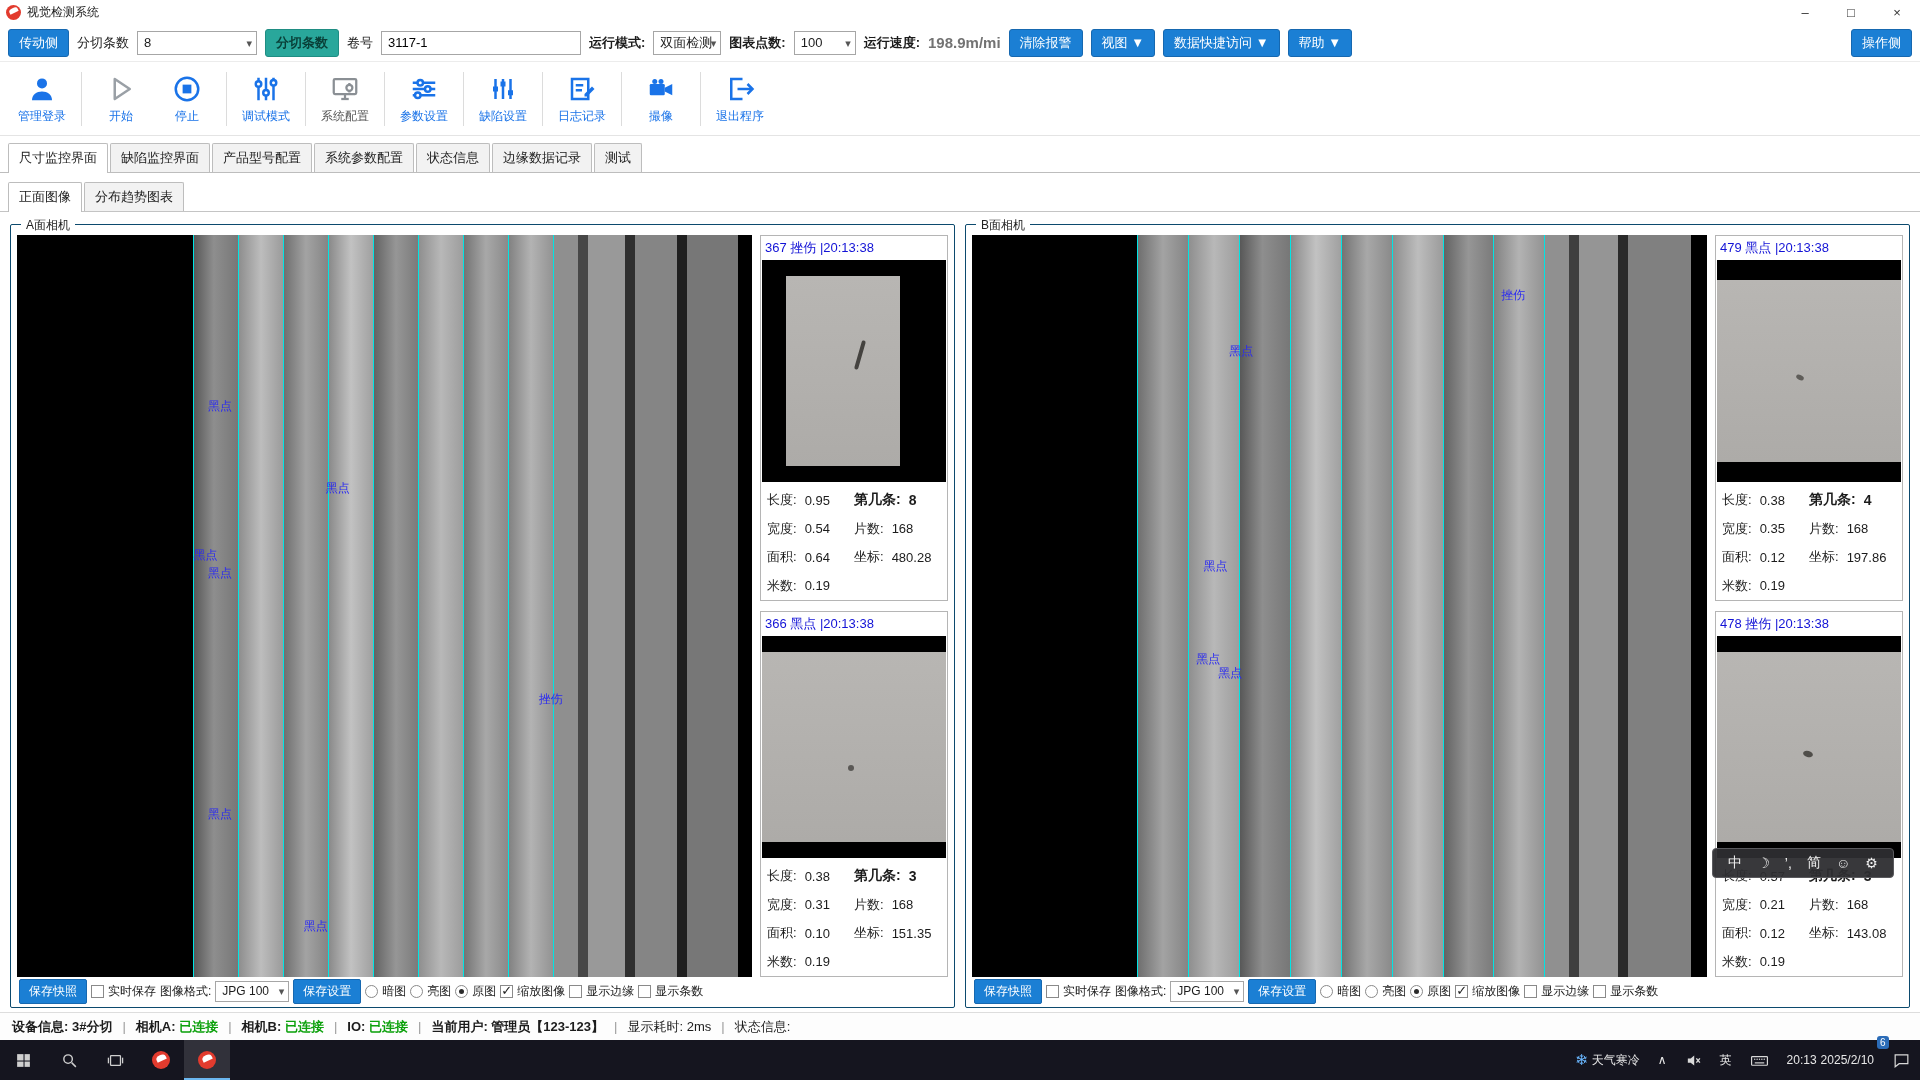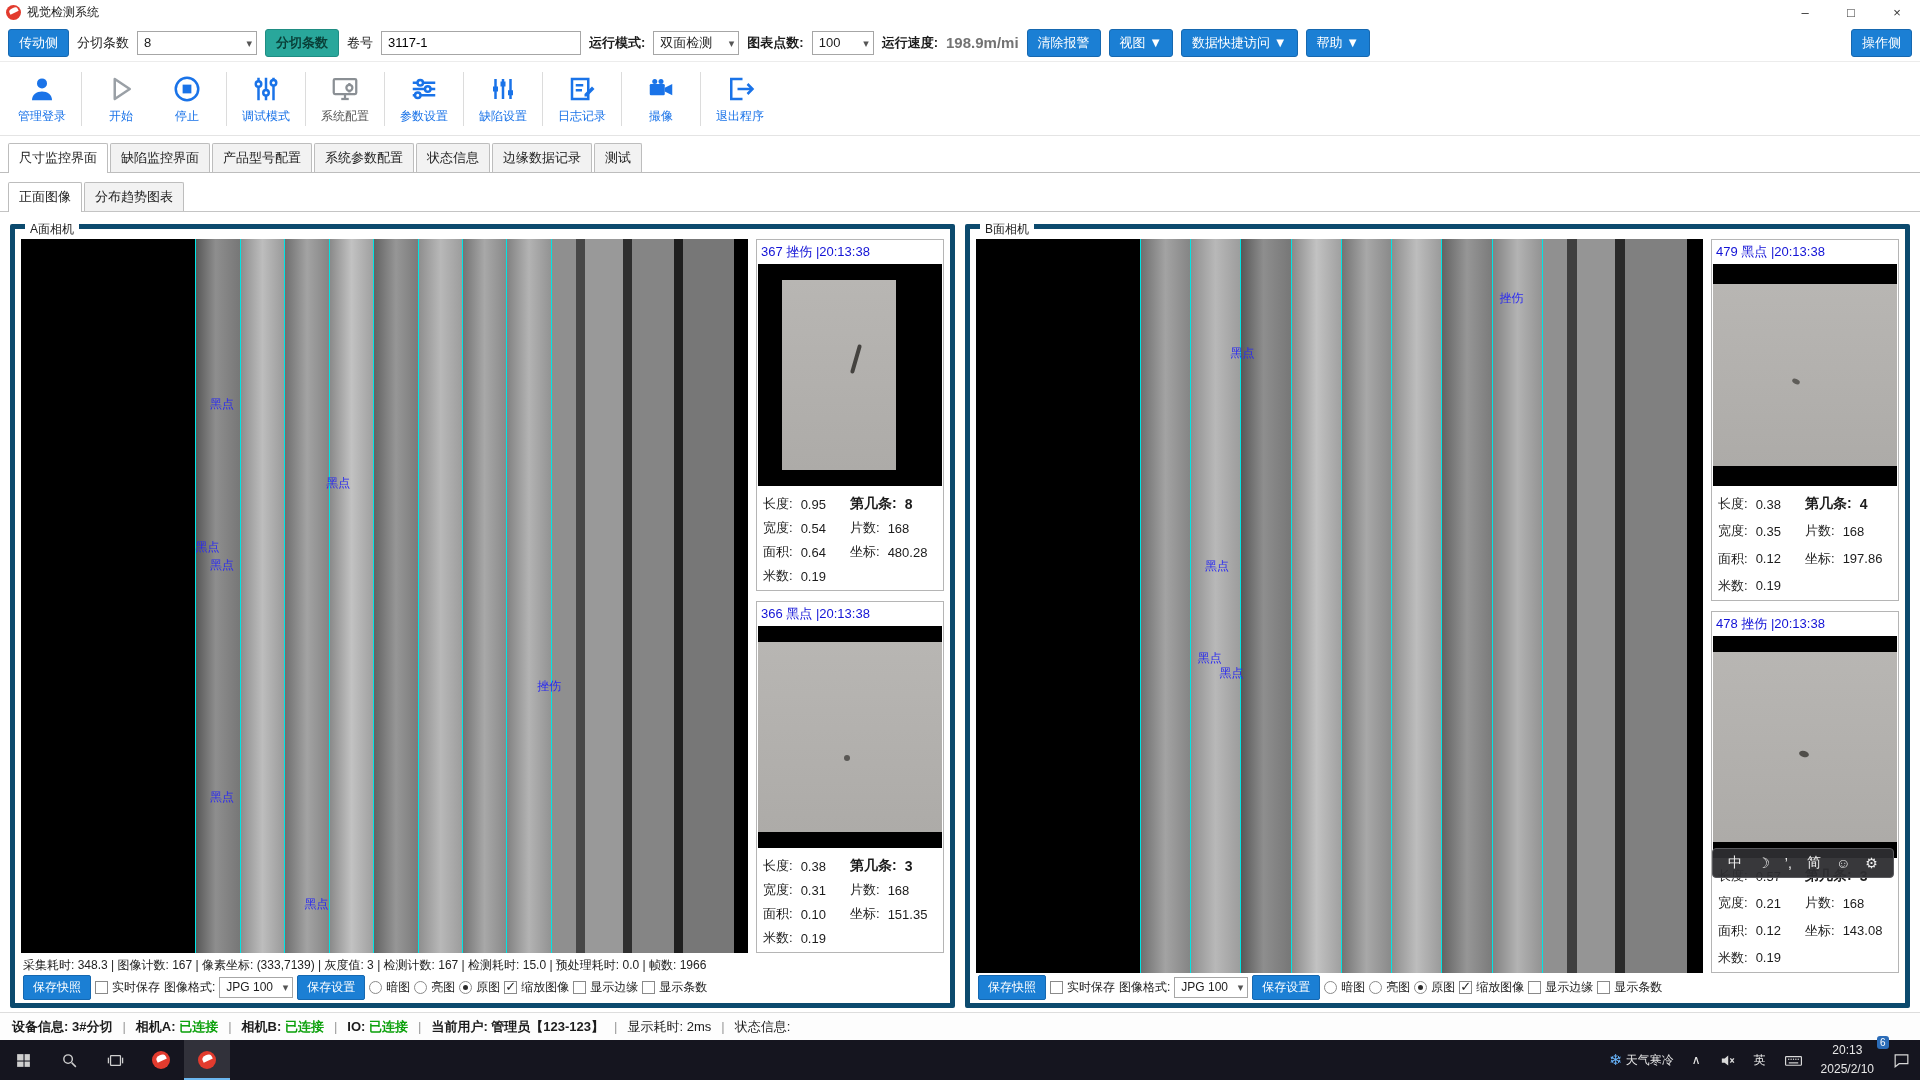--- a/index.html
+++ b/index.html
@@ -35,21 +35,21 @@
   .tsep{width:1px;height:54px;background:#dcdcdc;margin:0 5px}
 
   
   .tabs{display:flex;align-items:flex-end;padding:6px 8px 0;border-bottom:1px solid #bdbdbd;background:#fff;flex:0 0 auto}
   .tab{border:1px solid #bdbdbd;border-bottom:none;background:#f2f2f2;padding:5px 10px;font-size:13px;margin-right:2px;border-radius:2px 2px 0 0;white-space:nowrap}
   .tab.active{background:#fff;position:relative;top:1px;padding-bottom:6px}
   .subtabs{display:flex;align-items:flex-end;padding:8px 8px 0;border-bottom:1px solid #c4c4c4;background:#fff;flex:0 0 auto}
 
   
   .main{flex:1;display:flex;gap:10px;padding:12px 10px 4px;background:#fff;min-height:0}
-  .panel{flex:1;position:relative;border:5px solid #0c4a6e;border-radius:2px;padding:10px 6px 2px;display:flex;flex-direction:column;min-width:0}
+  .panel{flex:1;position:relative;border:1px solid #0c4a6e;border-radius:2px;padding:10px 6px 2px;display:flex;flex-direction:column;min-width:0}
   .panel-title{position:absolute;top:-8px;left:10px;background:#fff;padding:0 5px;font-size:12px;color:#222}
   .panel-body{flex:1;display:flex;gap:8px;min-height:0}
   .cam{flex:1;position:relative;background:#000;overflow:hidden;min-width:0}
   .strips{position:absolute;top:0;bottom:0;display:flex}
   .strips-a{left:24%;width:49%}
   .strips-b{left:22.5%;width:55.5%}
   .strip{flex:1;border-left:1px solid #00e5e5}
   .strips .strip:last-child{border-right:1px solid #00e5e5}
   .s1{background:linear-gradient(90deg,#585858,#8e8e8e 45%,#777)}
   .s2{background:linear-gradient(90deg,#8e8e8e,#bdbdbd 50%,#9b9b9b)}
@@ -101,21 +101,21 @@
 
   
   .taskbar{height:40px;background:#15151f;display:flex;align-items:stretch;color:#e8e8e8;flex:0 0 auto}
   .tbi{width:46px;display:flex;align-items:center;justify-content:center}
   .tbi.active{background:rgba(255,255,255,.12);box-shadow:inset 0 -2px 0 #6cb8f0}
   .applogo{width:18px;height:18px;border-radius:50%;background:#e23b2e;position:relative}
   .applogo::after{content:"";position:absolute;left:4px;top:4px;width:10px;height:6px;border-radius:50% 50% 0 0;background:#fff;transform:rotate(-25deg)}
   .tb-right{margin-left:auto;display:flex;align-items:center;height:100%}
   .tb-right>div{padding:0 9px;display:flex;align-items:center;height:100%;gap:4px}
   .wicon{color:#6ab7ff;font-size:15px}
-  .clock{flex-direction:column;justify-content:center;font-size:12px;line-height:15px;text-align:center}
+  .clock{flex-direction:row;justify-content:center;font-size:12px;line-height:15px;text-align:center}
   .badge{position:absolute;left:-6px;top:-4px;background:#2b6cb8;color:#fff;border-radius:3px;font-size:10px;padding:0 3px;line-height:13px}
   .noti{position:relative}
 
   
   .ime{position:fixed;left:1712px;top:848px;width:182px;height:30px;background:rgba(45,45,48,.95);border:1px solid #5a5a5e;border-radius:4px;display:flex;align-items:center;justify-content:space-evenly;color:#f0f0f0;font-size:14px;z-index:50}
   .ime span{display:inline-block}
 </style>
 </head>
 <body>
 
@@ -130,21 +130,21 @@
 </div>
 
 <div class="topbar">
   <button class="btn">传动侧</button>
   <span class="lbl">分切条数</span>
   <span class="dd" style="width:120px">8</span>
   <button class="btn teal">分切条数</button>
   <span class="lbl">卷号</span>
   <input class="tb-input" style="width: 200px;" value="3117-1">
   <span class="lbl b">运行模式:</span>
-  <span class="dd" style="width:86px">双面检测</span>
+  <span class="dd" style="width:68px">双面检测</span>
   <span class="lbl b">图表点数:</span>
   <span class="dd" style="width:62px">100</span>
   <span class="lbl b">运行速度:</span>
   <span class="speed">198.9m/mi</span>
   <button class="btn">清除报警</button>
   <button class="btn">视图 ▼</button>
   <button class="btn">数据快捷访问 ▼</button>
   <button class="btn">帮助 ▼</button>
   <span class="spacer"></span>
   <button class="btn">操作侧</button>
@@ -399,21 +399,20 @@
               <div class="cell">
                   <span class="k">米数:</span>
                   <span class="v">0.19</span>
                 </div>
               <div class="cell"></div>
             </div>
           </div>
         </div>
       </div>
     </div>
-    <div class="pstatus">采集耗时: 348.3 | 图像计数: 167 | 像素坐标: (333,7139) | 灰度值: 3 | 检测计数: 167 | 检测耗时: 15.0 | 预处理耗时: 0.0 | 帧数: 1966</div>
     <div class="pctrl">
       <button class="sbtn">保存快照</button>
       <span class="chk-label">
           <span class="cb"></span>
           <span>实时保存</span>
         </span>
       <span class="lbl" style="font-size:12px">图像格式:</span>
       <span class="dd small" style="width:74px">JPG 100</span>
       <button class="sbtn">保存设置</button>
       <span class="chk-label">

